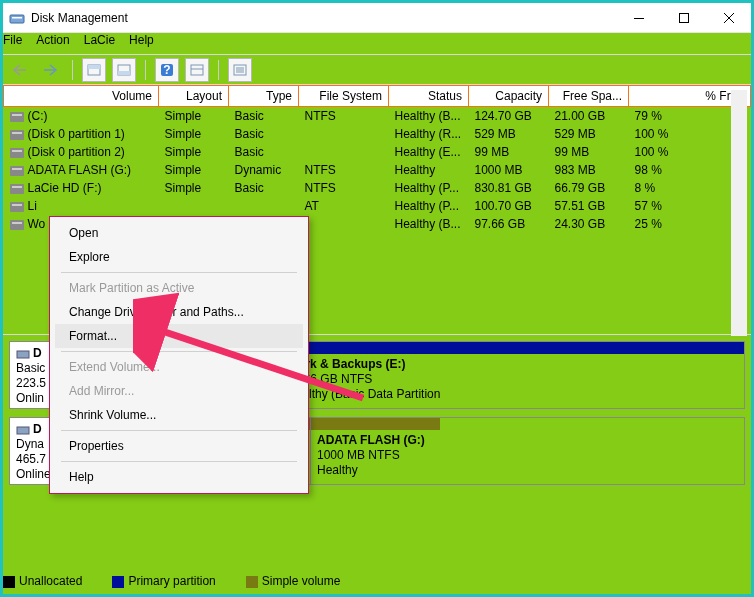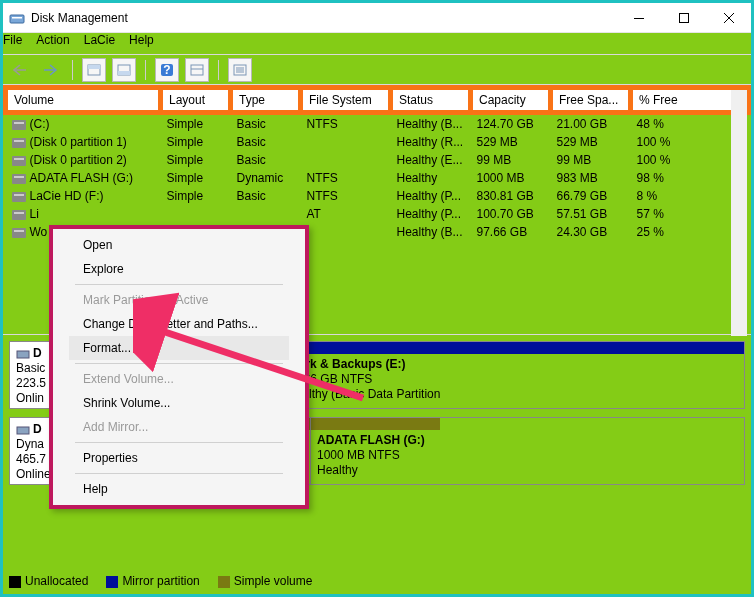--- a/index.html
+++ b/index.html
@@ -12,42 +12,42 @@
   .winbtn { width:45px; display:flex; align-items:center; justify-content:center; color:#333;}
   .menubar { height:22px; display:flex; align-items:flex-start; gap:14px; padding:0 0; border-bottom:1px solid #d9d9d9;}
   .menubar span { color:#000; }
   .toolbar { height:30px; display:flex; align-items:center; gap:6px; padding:0 6px; border-bottom:1px solid #d9d9d9;}
   .tbtn { width:24px; height:24px; display:flex; align-items:center; justify-content:center; border:1px solid transparent;}
   .tbtn.box { border:1px solid #b8b8b8; background:#f6f6f6;}
   .tbtn svg{display:block;}
   .sep { width:1px; height:20px; background:#ccc; margin:0 3px;}
   .tablewrap { height:250px; overflow:hidden; border-bottom:1px solid #d9d9d9;}
   table.vols { width:100%; border-collapse:collapse; }
-  table.vols th { text-align:left; font-weight:400; background:#fff; border:5px solid #f97316; padding:3px 6px; height:20px; user-select:none;}
+  table.vols th { text-align:right; font-weight:400; background:#fff; border:1px solid #f97316; padding:3px 6px; height:20px; user-select:none;}
   table.vols td { padding:2px 6px; white-space:nowrap; }
   table.vols tr.sel td { background:#cde8ff; }
   .volicon { display:inline-block; width:14px; height:10px; background:#888; margin-right:4px; vertical-align:middle; border-radius:1px; position:relative;}
   .volicon::before{content:"";position:absolute;left:2px;top:2px;width:10px;height:2px;background:#ccc;}
   .lower { padding:6px; display:flex; flex-direction:column; gap:8px; }
   .diskrow { border:1px solid #888; display:flex; height:68px; }
   .diskhead { width:70px; border-right:1px solid #888; padding:4px 6px; font-size:11px; line-height:1.25; background:#fff;}
   .diskhead .dicon{width:14px;height:14px;display:inline-block;margin-right:3px;vertical-align:middle;}
   .parts { flex:1; display:flex; }
   .part { border-left:1px solid #888; padding:4px 6px; font-size:11px; line-height:1.25; overflow:hidden; position:relative;}
   .part:first-child{border-left:none;}
   .part .stripe{height:12px; margin:-4px -6px 3px -6px;}
   .stripe.primary{background:#000f9a;}
   .stripe.simple{background:#7a7a12;}
-  .legend { position:absolute; left:6px; bottom:6px; display:flex; gap:18px; align-items:center; font-size:12px;}
+  .legend { position:absolute; left:0; bottom:6px; display:flex; gap:30px; align-items:center; font-size:12px;}
   .legend .sw{width:12px;height:12px;display:inline-block;margin-right:4px;vertical-align:middle;}
   .sw.un{background:#000;}
   .sw.pr{background:#000f9a;}
   .sw.si{background:#7a7a12;}
   
-  .ctx { position:absolute; left:46px; top:222px; width:260px; background:#f5f5f5; border:4px solid #be185d; box-shadow:3px 3px 6px rgba(0,0,0,.25); padding:4px 16px;}
+  .ctx { position:absolute; left:46px; top:213px; width:260px; background:#f5f5f5; border:1px solid #be185d; box-shadow:3px 3px 6px rgba(0,0,0,.25); padding:4px 5px;}
   .ctx .mi{ padding:5px 14px; color:#000; }
   .ctx .mi.dis{ color:#9a9a9a; }
   .ctx .mi.hl{ background:#e8e8e8;}
   .ctx hr{ border:none; border-top:1px solid #d0d0d0; margin:3px 6px;}
   
   .arrow{position:absolute; left:130px; top:280px; pointer-events:none;}
   .scrollbar{position:absolute; right:4px; top:87px; width:16px; height:246px; background:#f0f0f0;}
 </style>
 </head>
 <body>
@@ -155,21 +155,21 @@
         </thead>
       <tbody id="volbody">
           <tr>
             <td><span class="volicon"></span>(C:)</td>
             <td>Simple</td>
             <td>Basic</td>
             <td>NTFS</td>
             <td>Healthy (B...</td>
             <td>124.70 GB</td>
             <td>21.00 GB</td>
-            <td>48 %</td>
+            <td>79 %</td>
           </tr>
           <tr>
             <td><span class="volicon"></span>(Disk 0 partition 1)</td>
             <td>Simple</td>
             <td>Basic</td>
             <td></td>
             <td>Healthy (R...</td>
             <td>529 MB</td>
             <td>529 MB</td>
             <td>100 %</td>
@@ -272,35 +272,35 @@
         <div class="part" style="flex:0 0 130px">
           <div class="stripe simple"></div>
           <b>ADATA FLASH  (G:)</b><br><span>1000 MB NTFS</span><br><span>Healthy</span>
         </div>
       </div>
     </div>
   </div>
 
   <div class="legend">
     <span><span class="sw un"></span><span>Unallocated</span></span>
-    <span><span class="sw pr"></span><span>Mirror partition</span></span>
+    <span><span class="sw pr"></span><span>Primary partition</span></span>
     <span><span class="sw si"></span><span>Simple volume</span></span>
   </div>
 
   <div class="ctx">
     <div class="mi">Open</div>
     <div class="mi">Explore</div>
     <hr>
     <div class="mi dis">Mark Partition as Active</div>
     <div class="mi">Change Drive Letter and Paths...</div>
     <div class="mi hl">Format...</div>
     <hr>
     <div class="mi dis">Extend Volume...</div>
+    <div class="mi dis">Add Mirror...</div>
     <div class="mi">Shrink Volume...</div>
-    <div class="mi dis">Add Mirror...</div>
     <hr>
     <div class="mi">Properties</div>
     <hr>
     <div class="mi">Help</div>
   </div>
 
   <svg class="arrow" width="260" height="130">
     <defs>
         <marker id="ah" markerWidth="12" markerHeight="12" refX="2" refY="6" orient="auto">
           <path d="M0,0 L12,6 L0,12 Z" fill="#ef2e66"></path>

